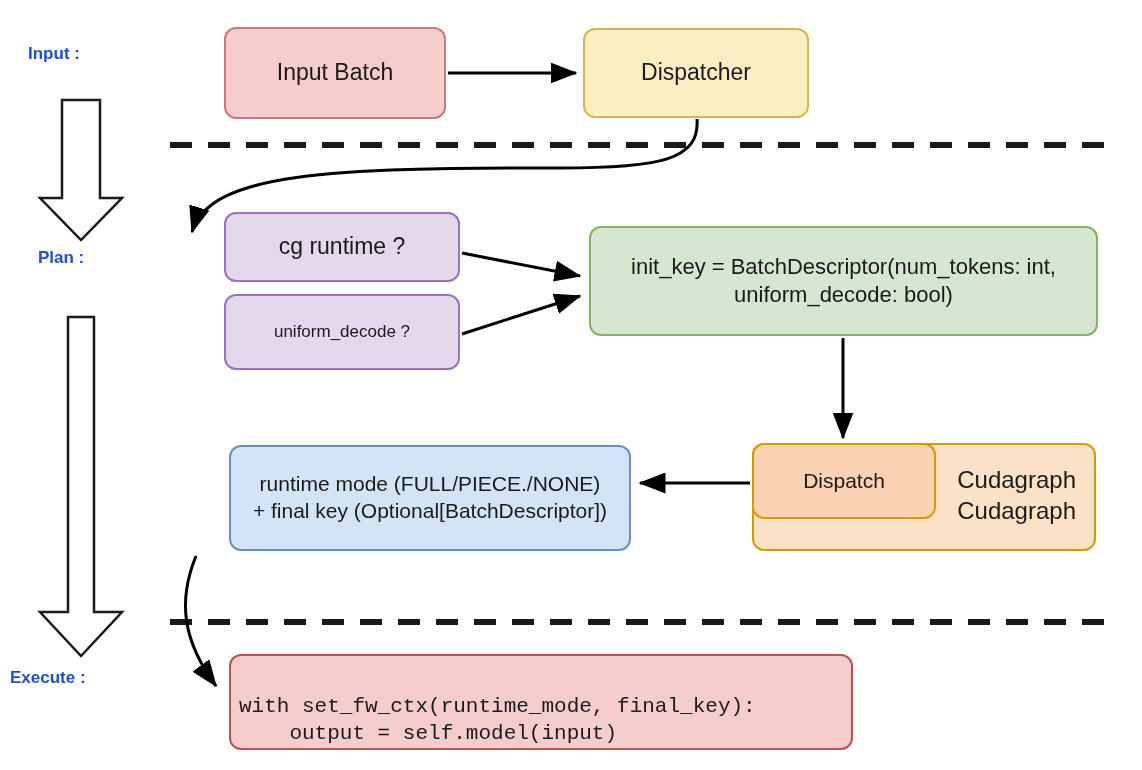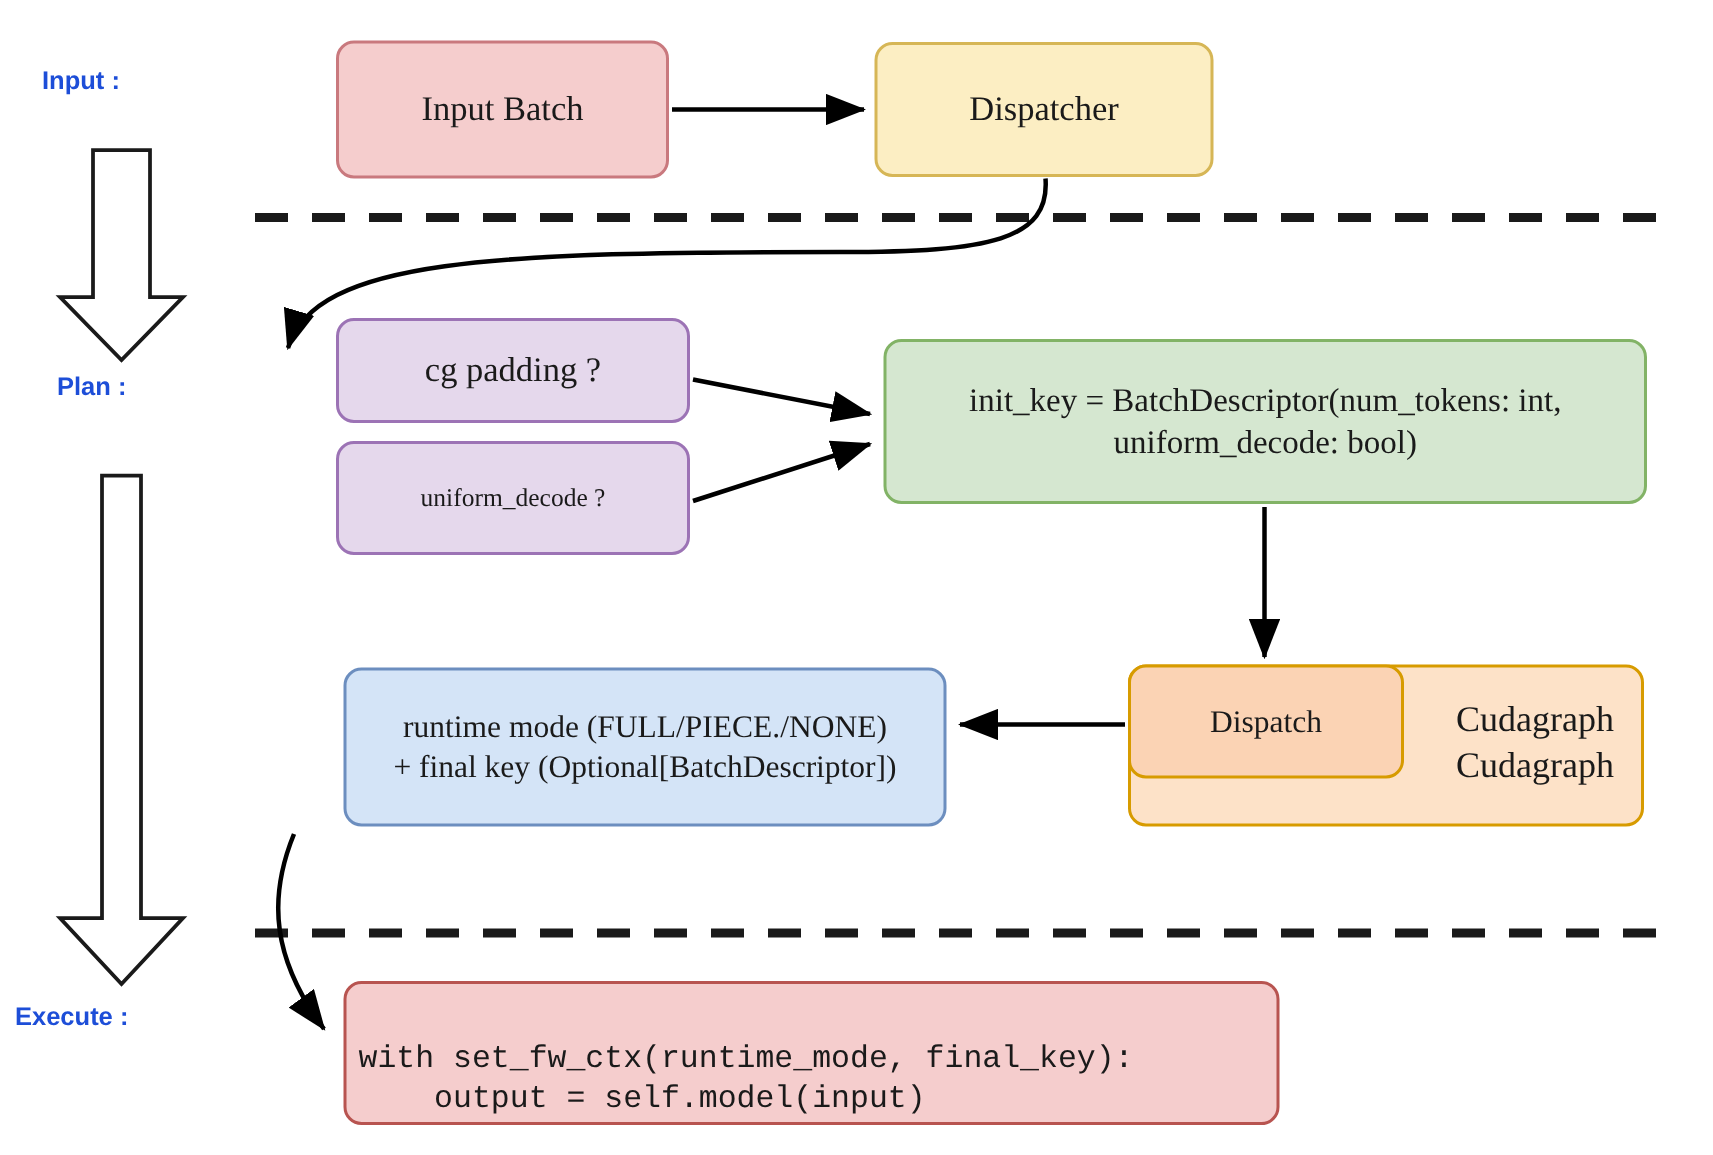--- a/index.html
+++ b/index.html
@@ -30,21 +30,20 @@
     box-sizing: border-box;
     display: flex;
     align-items: center;
     justify-content: center;
     text-align: center;
     border-radius: 12px;
     border-width: 2px;
     border-style: solid;
     color: #1a1a1a;
     line-height: 1.28;
-    font-family: Liberation Serif, serif;
   }
   .stage-label {
     position: absolute;
     font-weight: bold;
     font-size: 17px;
     color: #1d4ed8;
     white-space: nowrap;
   }
 
   
@@ -137,21 +136,21 @@
 
   <div class="node" id="node-input-batch">
     <span>Input Batch</span>
   </div>
 
   <div class="node" id="node-preprocess">
     <span>Dispatcher</span>
   </div>
 
   <div class="node" id="node-cg-padding">
-    <span>cg padding ?</span>
+    <span>cg runtime ?</span>
   </div>
 
   <div class="node" id="node-uniform-decode">
     <span>uniform_decode ?</span>
   </div>
 
   <div class="node" id="node-init-key">
     <span>
       <span>init_key = BatchDescriptor(num_tokens: int,</span><br>
       <span>uniform_decode: bool)</span>

